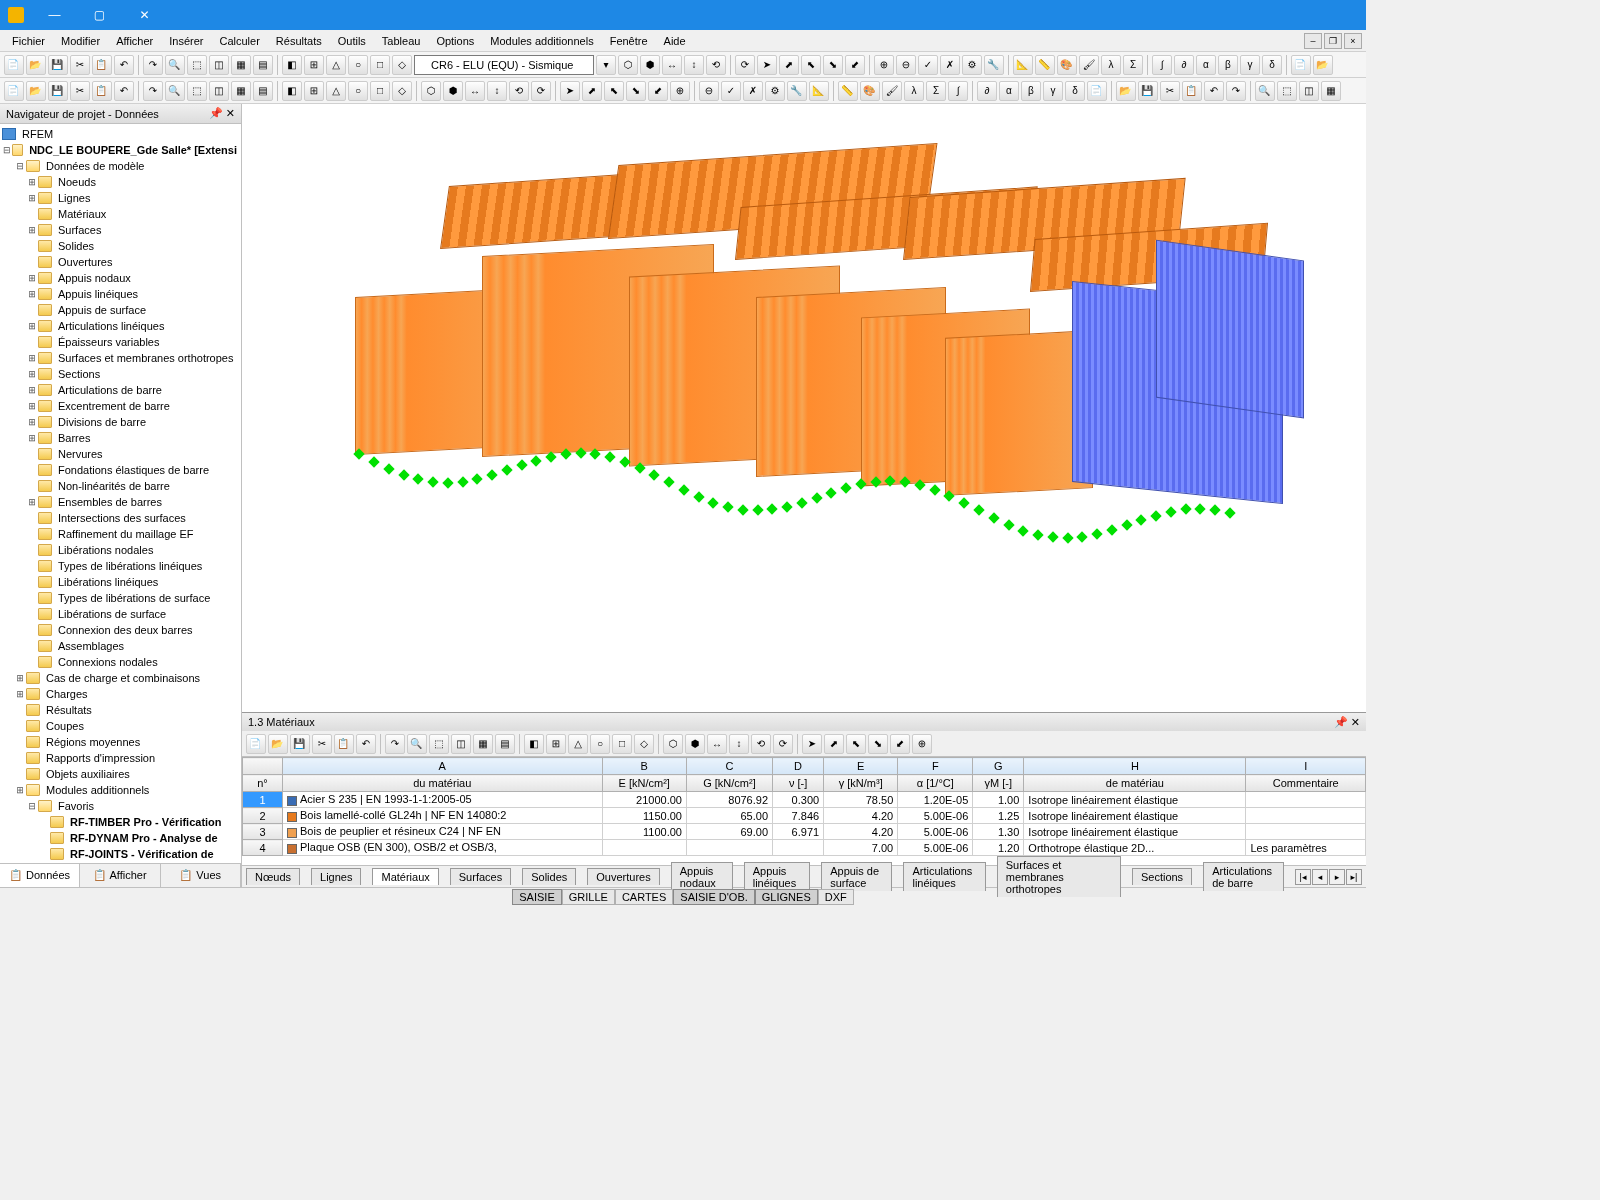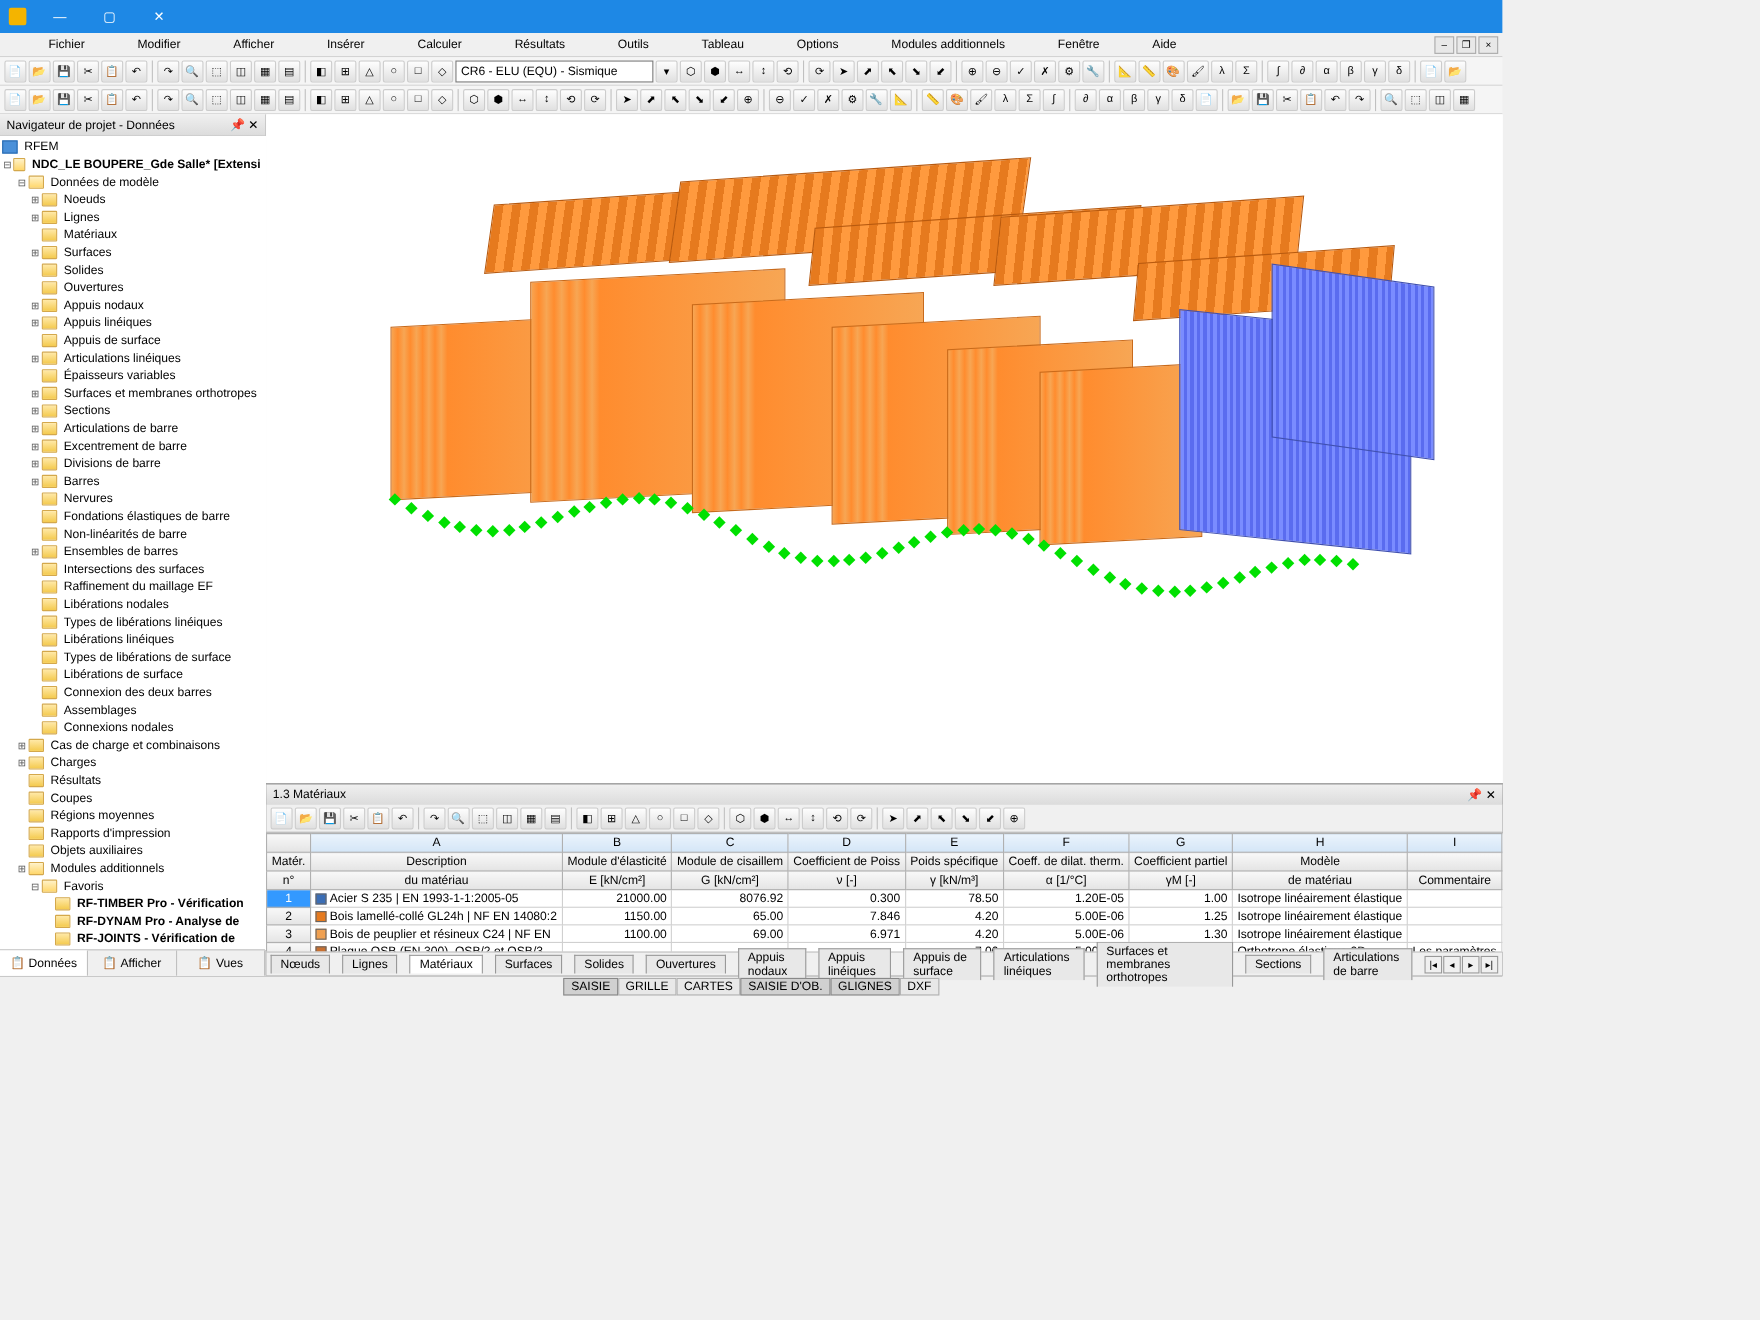--- a/index.html
+++ b/index.html
@@ -3,28 +3,28 @@
 <meta charset="utf-8">
 <style>
 *{box-sizing:border-box;margin:0;padding:0;font-family:"Segoe UI",Tahoma,sans-serif;font-size:11px;}
 body{background:#f0f0f0;overflow:hidden;width:1366px;height:931px;}
 .titlebar{height:30px;background:#1e88e5;color:#fff;display:flex;align-items:center;padding:0 8px;}
 .titlebar .app-icon{width:16px;height:16px;background:#f4b400;border-radius:2px;margin-right:8px;}
 .titlebar .title{flex:1;font-size:12px;}
 .win-btns{display:flex;gap:0;}
 .win-btns div{width:45px;height:30px;display:flex;align-items:center;justify-content:center;font-family:sans-serif;font-size:12px;}
 .menubar{height:22px;background:#f0f0f0;border-bottom:1px solid #d0d0d0;display:flex;align-items:center;padding:0 4px;gap:2px;}
-.menubar .mi{padding:2px 8px;cursor:default;margin-left:32px;}
+.menubar .mi{padding:2px 8px;cursor:default;}
 .menubar .spacer{flex:1;}
 .menubar .mdi{display:flex;gap:2px;}
 .menubar .mdi div{width:18px;height:16px;background:#e8e8e8;border:1px solid #aaa;font-size:9px;display:flex;align-items:center;justify-content:center;}
 .toolbar{height:26px;background:#f5f5f5;border-bottom:1px solid #d0d0d0;display:flex;align-items:center;padding:0 4px;gap:2px;overflow:hidden;}
 .tbtn{width:20px;height:20px;background:linear-gradient(#fefefe,#e0e0e0);border:1px solid #ccc;border-radius:2px;display:flex;align-items:center;justify-content:center;font-size:10px;}
 .tsep{width:1px;height:20px;background:#c0c0c0;margin:0 2px;}
-.combo{height:20px;background:#fff;border:1px solid #7a7a7a;padding:0 4px;display:flex;align-items:center;min-width:180px;font-size:11px;}
+.combo{height:20px;background:#fff;border:1px solid #7a7a7a;padding:0 16px;display:flex;align-items:center;min-width:180px;font-size:11px;}
 .main{display:flex;height:calc(100% - 30px - 22px - 26px - 26px - 26px - 18px);}
 .nav-panel{width:242px;background:#f8f8f8;border-right:1px solid #c0c0c0;display:flex;flex-direction:column;}
 .nav-title{height:20px;background:linear-gradient(#f0f0f0,#dcdcdc);border-bottom:1px solid #c0c0c0;padding:2px 6px;display:flex;align-items:center;font-size:11px;}
 .nav-title .pin{margin-left:auto;}
 .tree{flex:1;overflow:auto;background:#fff;padding:2px;}
 .tn{display:flex;align-items:center;height:16px;white-space:nowrap;padding:1px 0;}
 .tn .tw{display:inline-block;text-align:center;color:#555;font-size:9px;width:12px;}
 .tn .fold{width:14px;height:12px;background:linear-gradient(#ffe9a8,#f4c a);border:1px solid #d4a84b;border-radius:1px;margin-right:4px;display:inline-block;}
 .tn .fold.closed{background:linear-gradient(#ffe9a8,#f4ca4e);}
 .tn .fold.open{background:linear-gradient(#fff2c8,#ffd76b);}
@@ -690,32 +690,20 @@
                 <th class="colhdr">B</th>
                 <th class="colhdr">C</th>
                 <th class="colhdr">D</th>
                 <th class="colhdr">E</th>
                 <th class="colhdr">F</th>
                 <th class="colhdr">G</th>
                 <th class="colhdr">H</th>
                 <th class="colhdr">I</th>
               </tr>
               <tr>
-                <th style="width:40px">Matér.</th>
-                <th>Description</th>
-                <th>Module d'élasticité</th>
-                <th>Module de cisaillem</th>
-                <th>Coefficient de Poiss</th>
-                <th>Poids spécifique</th>
-                <th>Coeff. de dilat. therm.</th>
-                <th>Coefficient partiel</th>
-                <th>Modèle</th>
-                <th></th>
-              </tr>
-              <tr>
                 <th>n°</th>
                 <th>du matériau</th>
                 <th>E [kN/cm²]</th>
                 <th>G [kN/cm²]</th>
                 <th>ν [-]</th>
                 <th>γ [kN/m³]</th>
                 <th>α [1/°C]</th>
                 <th>γM [-]</th>
                 <th>de matériau</th>
                 <th>Commentaire</th>

